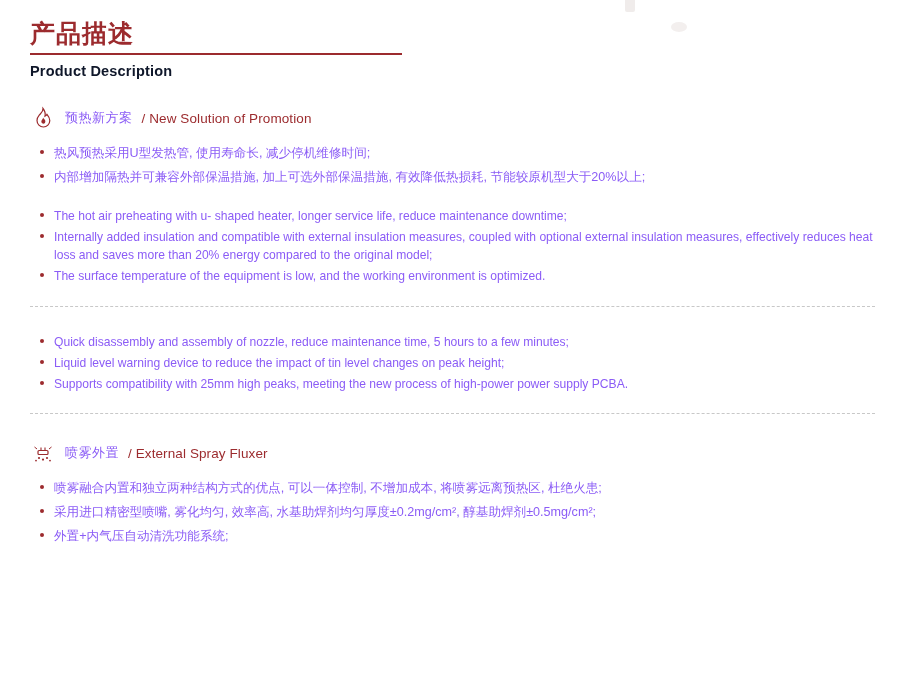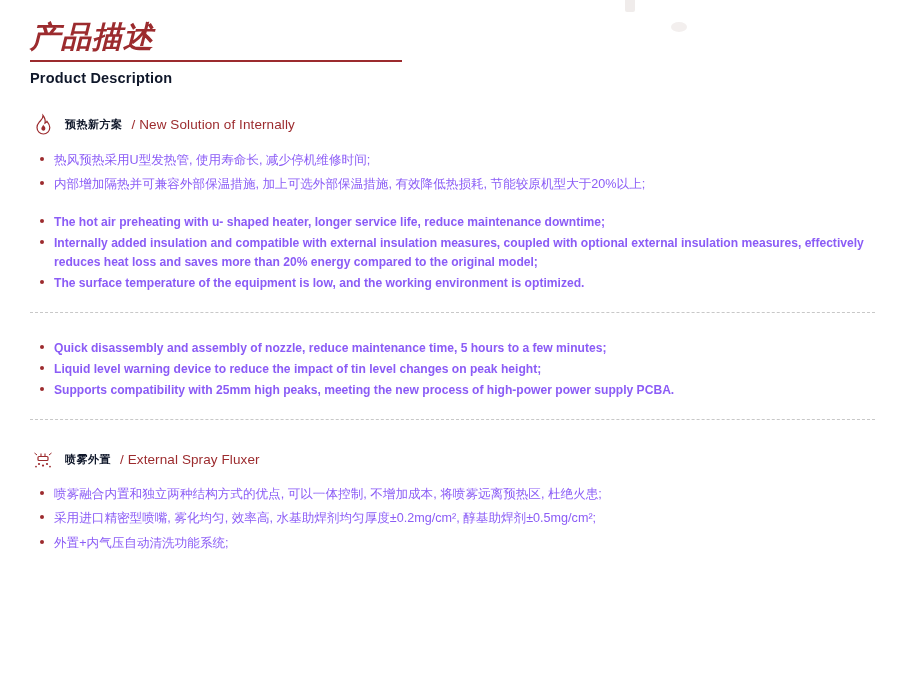--- a/index.html
+++ b/index.html
@@ -22,28 +22,27 @@
     box-sizing: border-box;
     padding: 0 28px;
   }
 
   
   .header {
     padding-top: 18px;
     margin-left: 2px;
   }
   .header-cn {
-    font-size: 30px;
+    font-size: 25px;
     font-weight: bold;
     color: #9c2b2e;
     letter-spacing: 1px;
     line-height: 1.25;
     margin: 0 0 4px 0;
     display: block;
-    font-style: italic;
   }
   .header-rule {
     width: 372px;
     height: 2px;
     background: #9c2b2e;
     margin: 2px 0 8px 0;
   }
   .header-en {
     font-size: 14.5px;
     font-weight: bold;
@@ -67,23 +66,23 @@
   .sec-icon {
     width: 26px;
     height: 26px;
     flex: 0 0 26px;
     display: flex;
     align-items: center;
     justify-content: center;
   }
   .sec-icon svg { display: block; }
   .sec-cn {
-    font-size: 11px;
-    font-weight: bold;
-    color: #0f172a;
+    font-size: 13px;
+    font-weight: normal;
+    color: #8b5cf6;
     letter-spacing: 0.5px;
   }
   .sec-en {
     font-size: 13.5px;
     color: #9c2b2e;
     letter-spacing: 0.1px;
     font-weight: normal;
   }
 
   ul.bullets {
@@ -111,21 +110,20 @@
     font-size: 12.6px;
     line-height: 1.72;
   }
   ul.en-list li {
     font-size: 12.1px;
     line-height: 1.5;
     margin-bottom: 3px;
   }
   ul.en-list {
     margin-top: 18px;
-    font-weight: bold;
   }
   ul.en-list li:before {
     top: 6px;
   }
 
   
   .divider {
     border: 0;
     border-top: 1px dashed #c8c8c8;
     margin: 20px 2px 0 2px;
@@ -171,21 +169,21 @@
 
   <div class="section">
     <div class="sec-title-row">
       <span class="sec-icon">
         <svg width="24" height="24" viewBox="0 0 24 24">
           <path d="M12 2.5c.3 3.2-2.1 4.6-3.6 6.4-1.5 1.8-2.4 3.5-2.4 5.6 0 3.6 2.9 6.5 6.4 6.5s6.4-2.9 6.4-6.5c0-2.6-1.3-4.4-2.8-6.2-.5.9-1.2 1.6-2 1.9.6-2.8-.3-5.6-2-7.7z" fill="none" stroke="#9c2b2e" stroke-width="1.2"></path>
           <path d="M12 11.5c.3 1.3-.9 1.9-1.4 2.9-.4.8-.3 2 .4 2.7.8.8 2.2.7 2.9-.2.8-1 .5-2.4-.3-3.3-.6-.7-1.3-1.3-1.6-2.1z" fill="#9c2b2e"></path>
         </svg>
       </span>
       <span class="sec-cn">预热新方案</span>
-      <span class="sec-en">/ New Solution of Internally</span>
+      <span class="sec-en">/ New Solution of Promotion</span>
     </div>
     <ul class="bullets cn-list">
       <li>热风预热采用U型发热管, 使用寿命长, 减少停机维修时间;</li>
       <li>内部增加隔热并可兼容外部保温措施, 加上可选外部保温措施, 有效降低热损耗, 节能较原机型大于20%以上;</li>
     </ul>
     <ul class="bullets en-list">
       <li>The hot air preheating with u- shaped heater, longer service life, reduce maintenance downtime;</li>
       <li>Internally added insulation and compatible with external insulation measures, coupled with optional external insulation measures, effectively reduces heat loss and saves more than 20% energy compared to the original model;</li>
       <li>The surface temperature of the equipment is low, and the working environment is optimized.</li>
     </ul>

